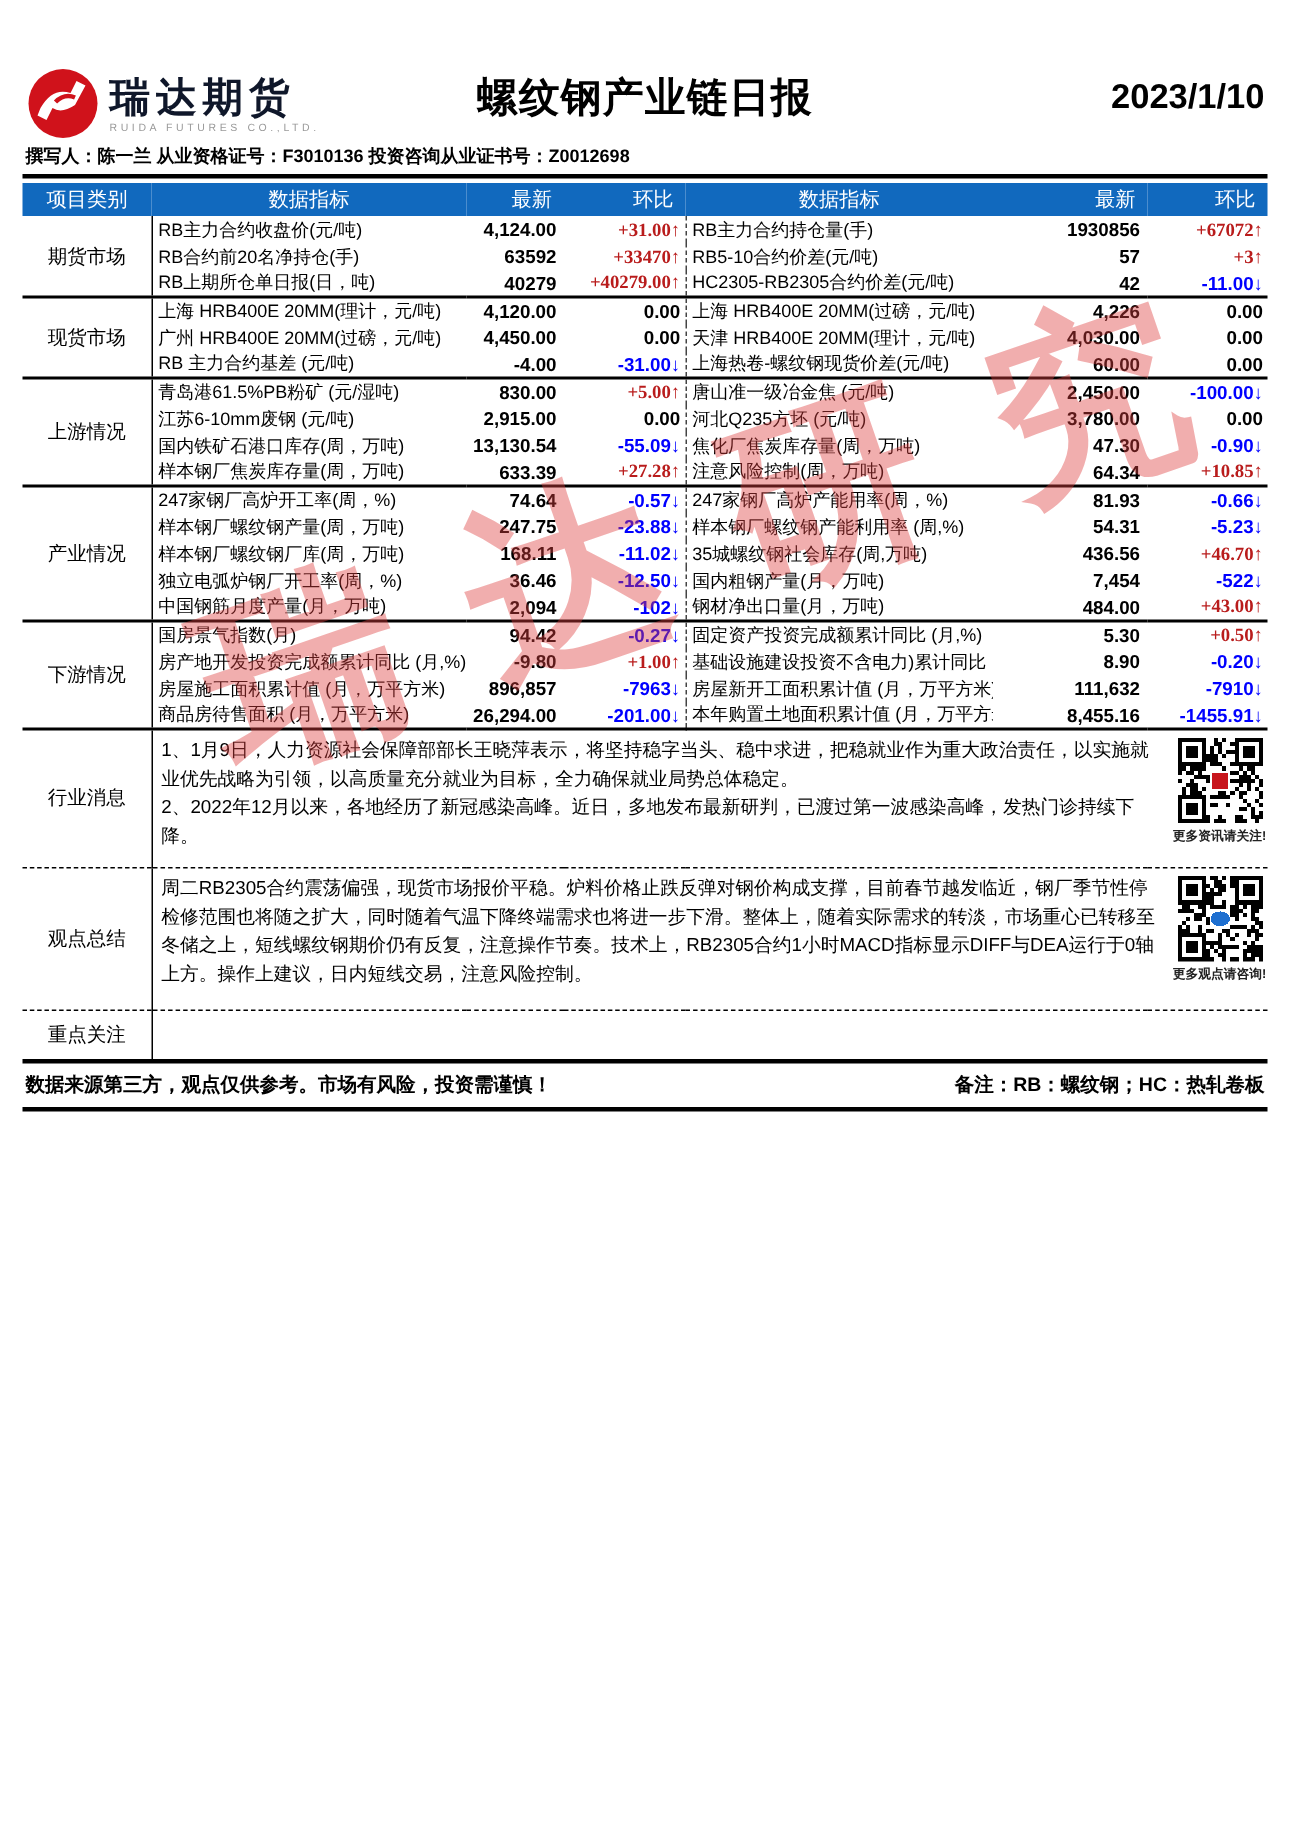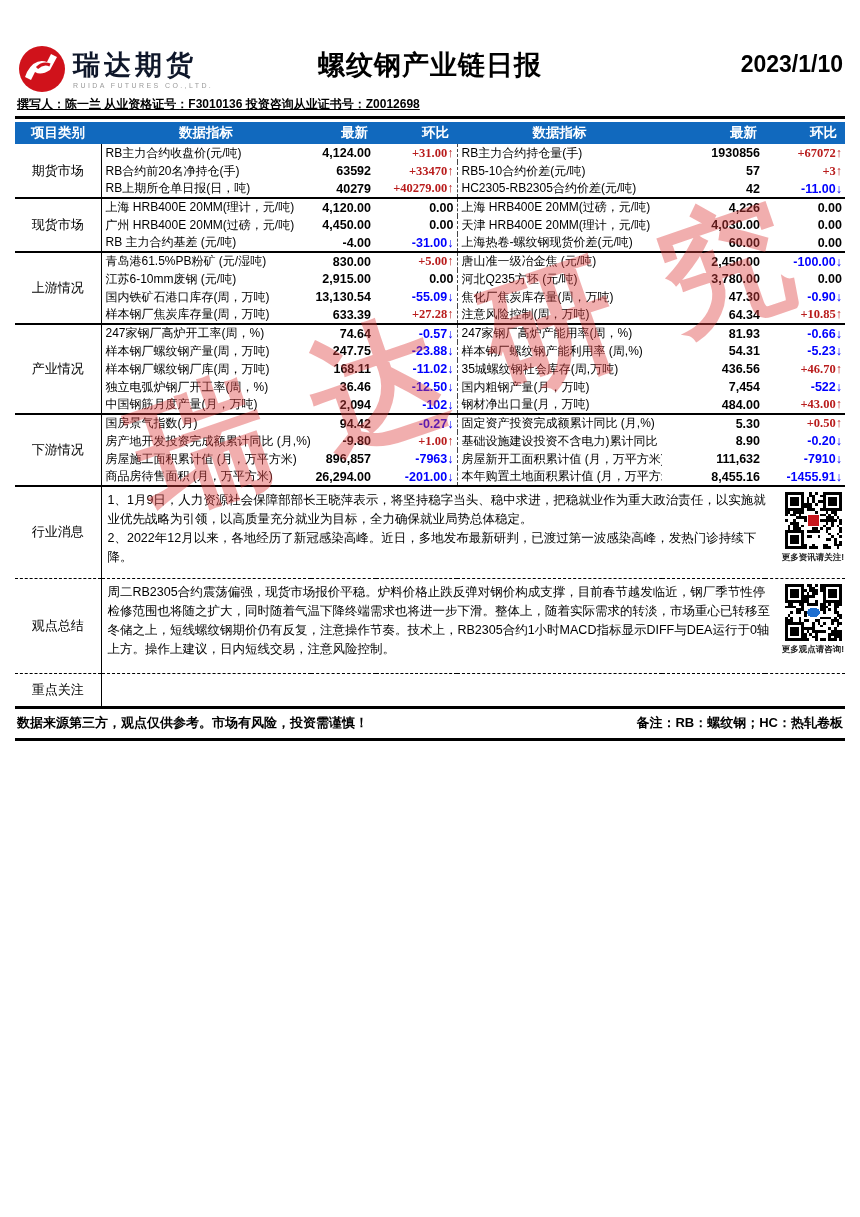--- a/index.html
+++ b/index.html
@@ -10,25 +10,25 @@
   }
   .sheet{position:absolute;left:15px;top:0;width:830px;}
   
   .hdr{position:relative;height:95px;}
   .logo{position:absolute;left:2px;top:44px;display:flex;align-items:center;}
   .logo-mark{width:50px;height:50px;margin-right:6px;}
   .logo-txt .cn{font-size:27px;font-weight:bold;letter-spacing:4px;color:#0f172a;line-height:30px;}
   .logo-txt .en{font-size:7px;color:#9a9a9a;letter-spacing:2.4px;margin-top:2px;}
   .doc-title{position:absolute;left:0;right:0;top:47px;text-align:center;font-size:27px;font-weight:bold;letter-spacing:1px;}
   .doc-date{position:absolute;right:2px;top:51px;font-size:23px;font-weight:bold;}
-  .author{font-size:12px;font-weight:bold;border-bottom:3px solid #000;padding:1px 0 3px 2px;text-decoration:underline;}
+  .author{font-size:12px;font-weight:bold;border-bottom:3px solid #000;padding:1px 0 3px 2px;}
   
   table.rep{width:830px;border-collapse:collapse;table-layout:fixed;margin-top:3px;}
   thead tr{height:22px;}
-  thead th{background:#1169BE;color:#fff;font-weight:bold;font-size:13.5px;padding:0;}
+  thead th{background:#1169BE;color:#fff;font-weight:normal;font-size:13.5px;padding:0;}
   th.c{text-align:center;} th.r{text-align:right;padding-right:8px;}
   tbody tr{height:18px;}
   td{padding:0;font-size:12px;vertical-align:middle;}
   td.cat{text-align:center;font-size:13px;border-right:1.5px solid #000;}
   td.label .clip{overflow:hidden;white-space:nowrap;padding-left:4px;}
   td.val{text-align:right;font-weight:bold;font-size:12.5px;padding-right:5px;white-space:nowrap;}
   td.chg{text-align:right;font-weight:bold;font-size:12.5px;padding-right:3px;white-space:nowrap;}
   td.chg.up{color:#b91c1c;font-family:Liberation Serif, serif;} td.chg.down{color:#0000ff;} td.chg.flat{color:#000;}
   td.mid{border-right:1px dashed #444;}
   tr.secline td{border-top:2px solid #000;}

